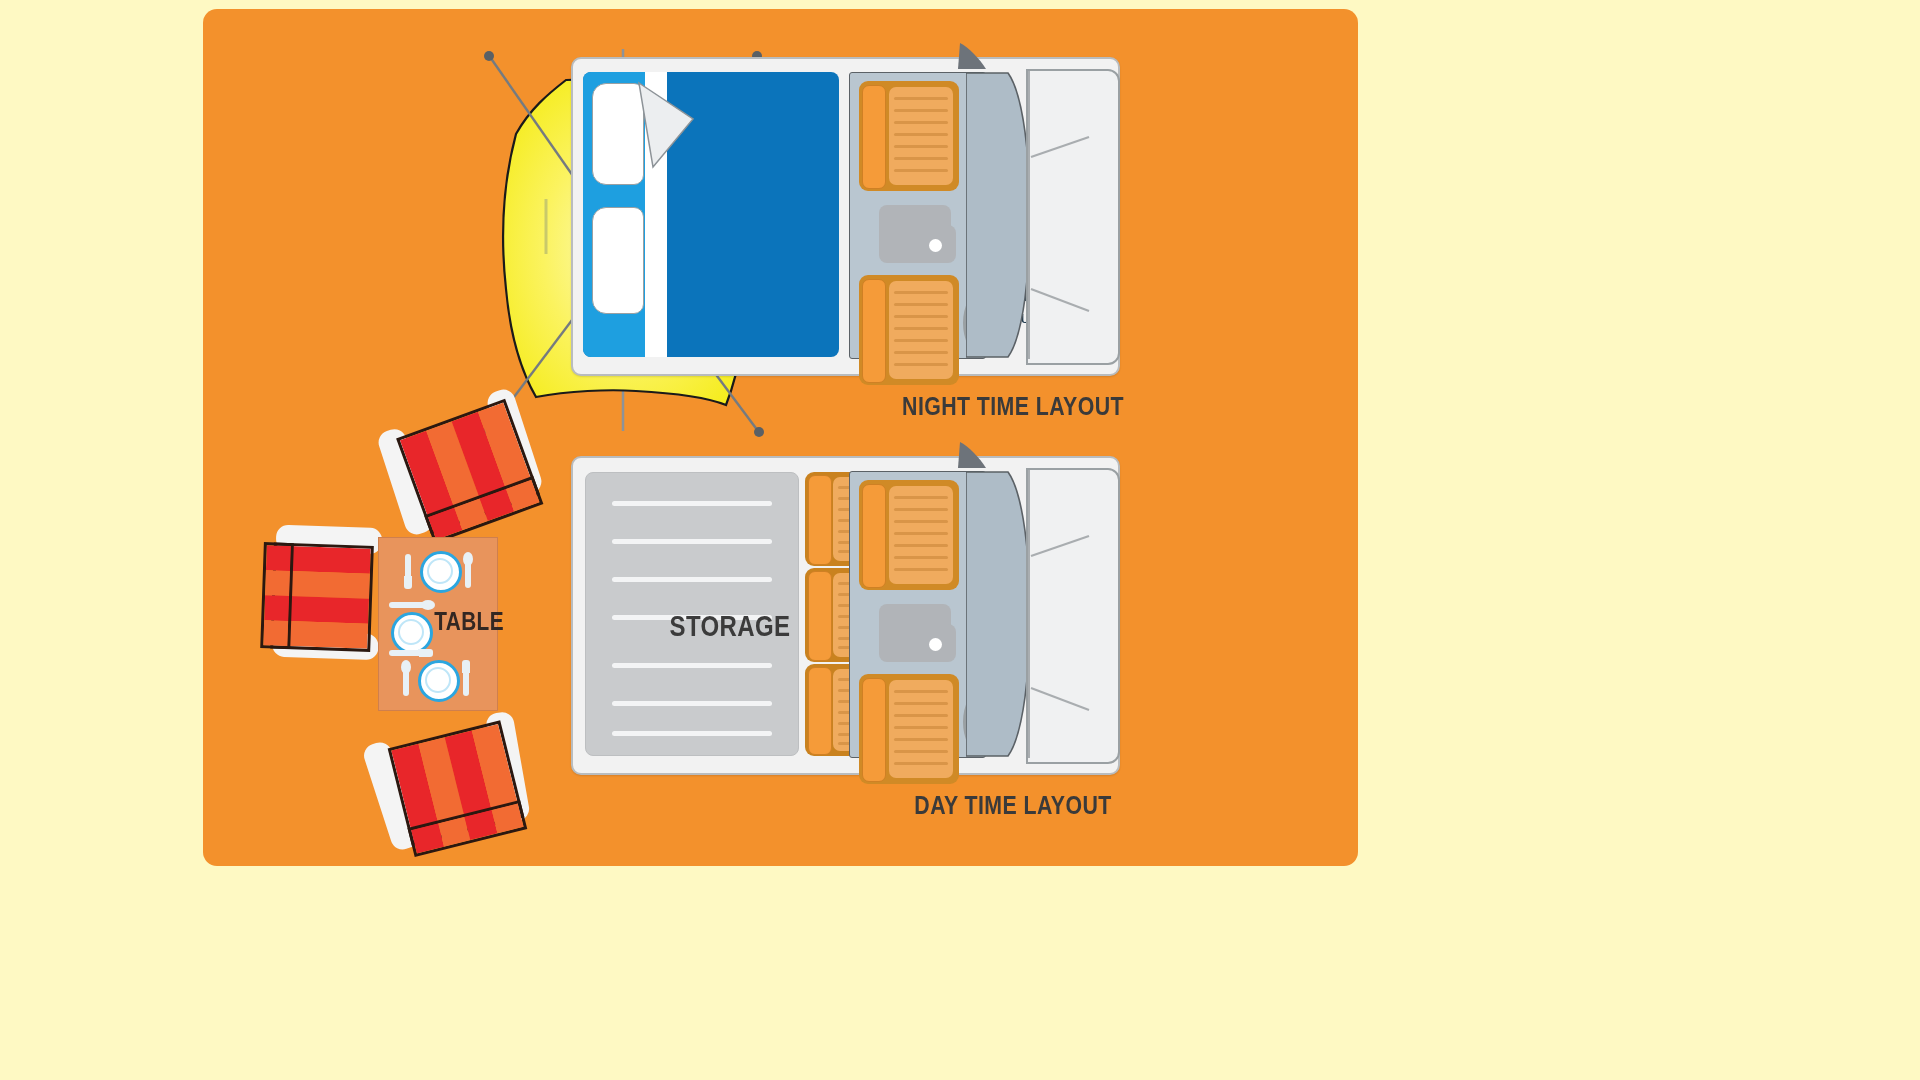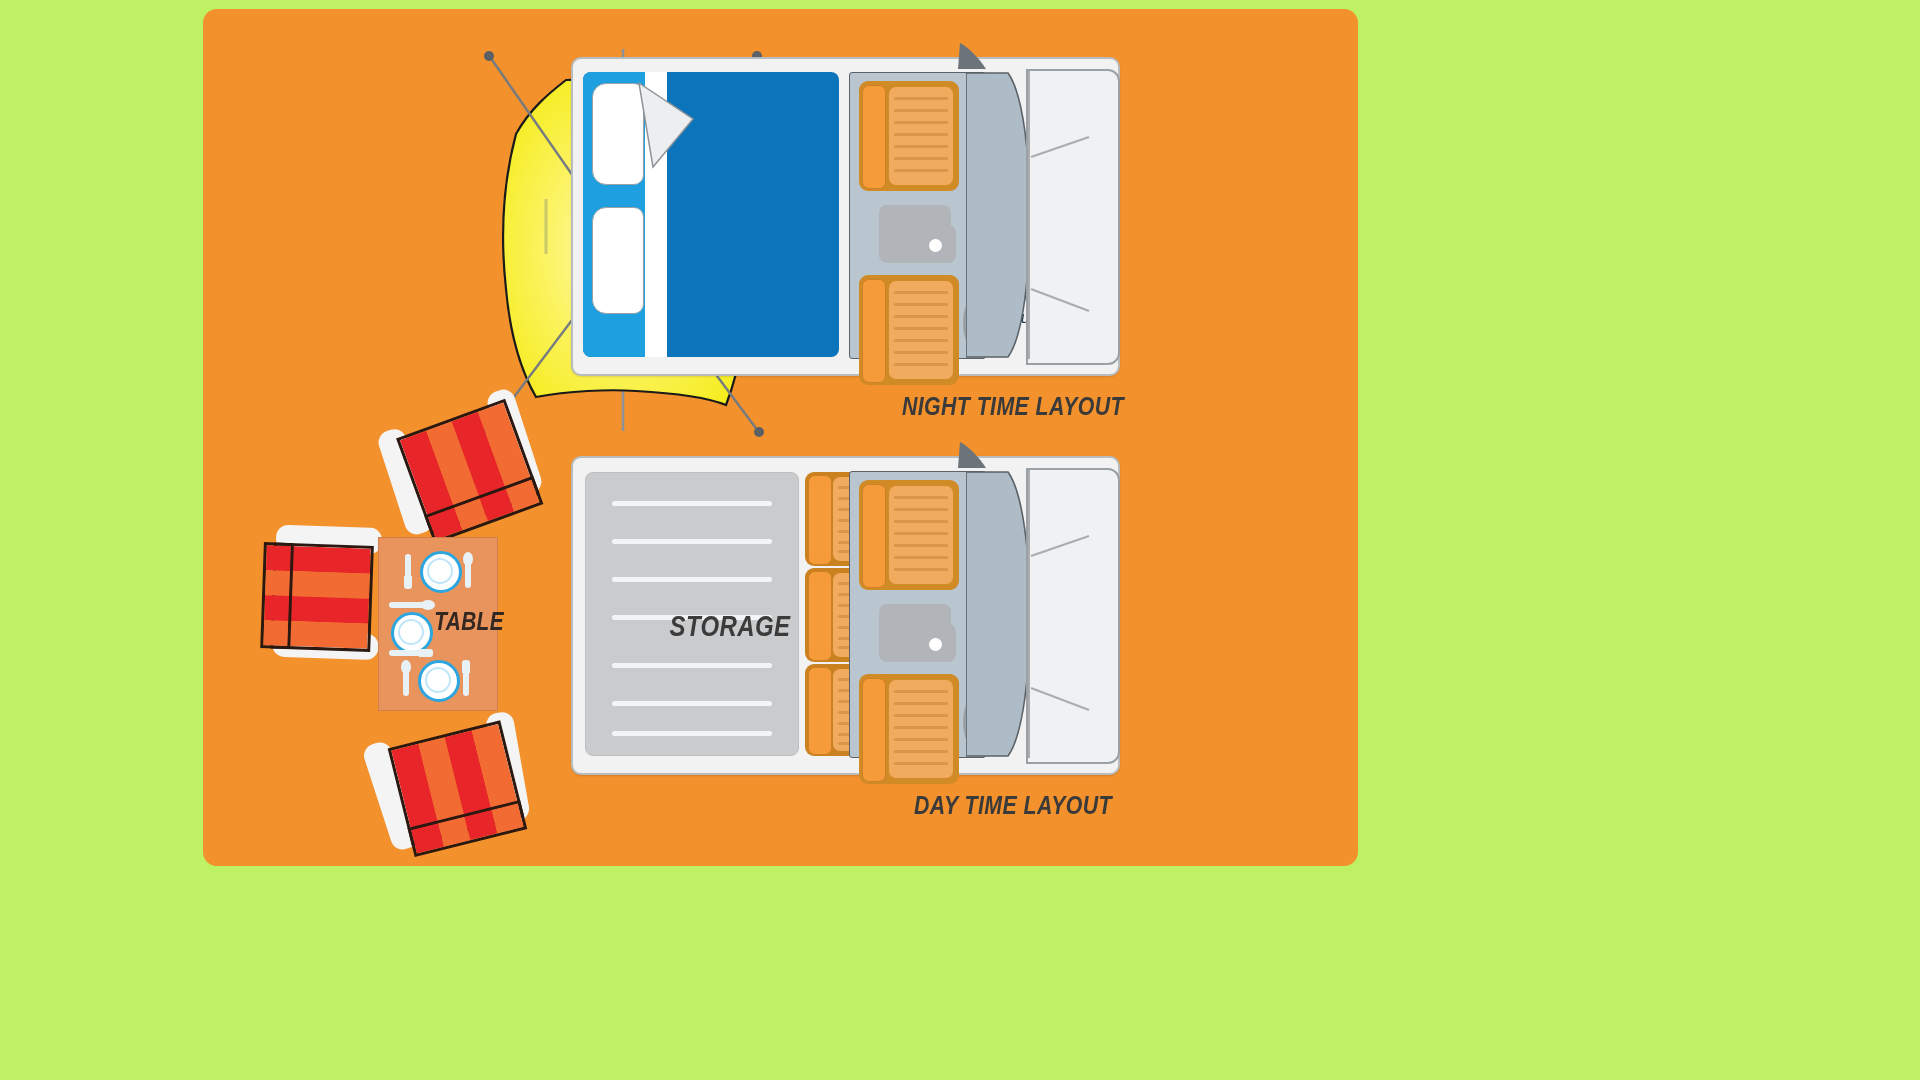--- a/index.html
+++ b/index.html
@@ -1,17 +1,17 @@
 <!DOCTYPE html>
 <html><head>
 <meta charset="utf-8">
 <style>
   html,body{margin:0;padding:0;background:#ffffff;}
   body{width:1920px;height:1080px;font-family:"Liberation Sans",sans-serif;overflow:hidden;}
-  #stage{position:relative;width:1920px;height:1080px;background:#bef264;font-style:italic;}
+  #stage{position:relative;width:1920px;height:1080px;background:#fef9c3;}
 
   .panel{
     position:absolute;left:203px;top:9px;width:1155px;height:857px;
     background:#f3912c;border-radius:14px;
   }
 
   .abs{position:absolute;}
 
   
   .caption{

